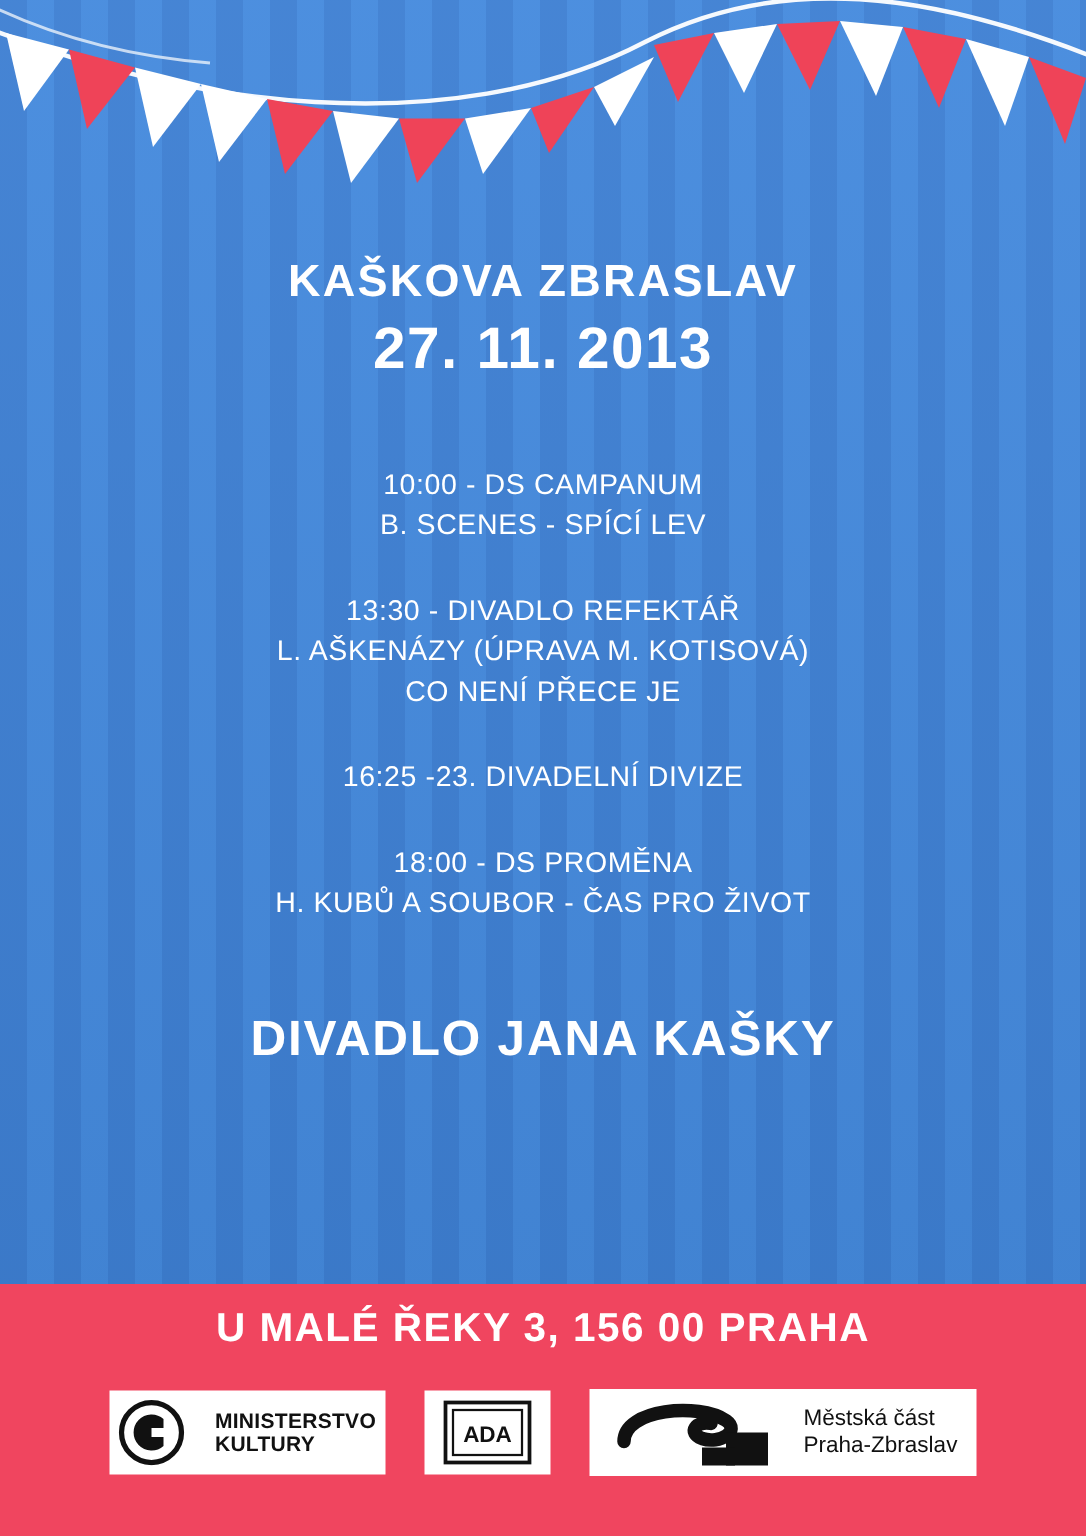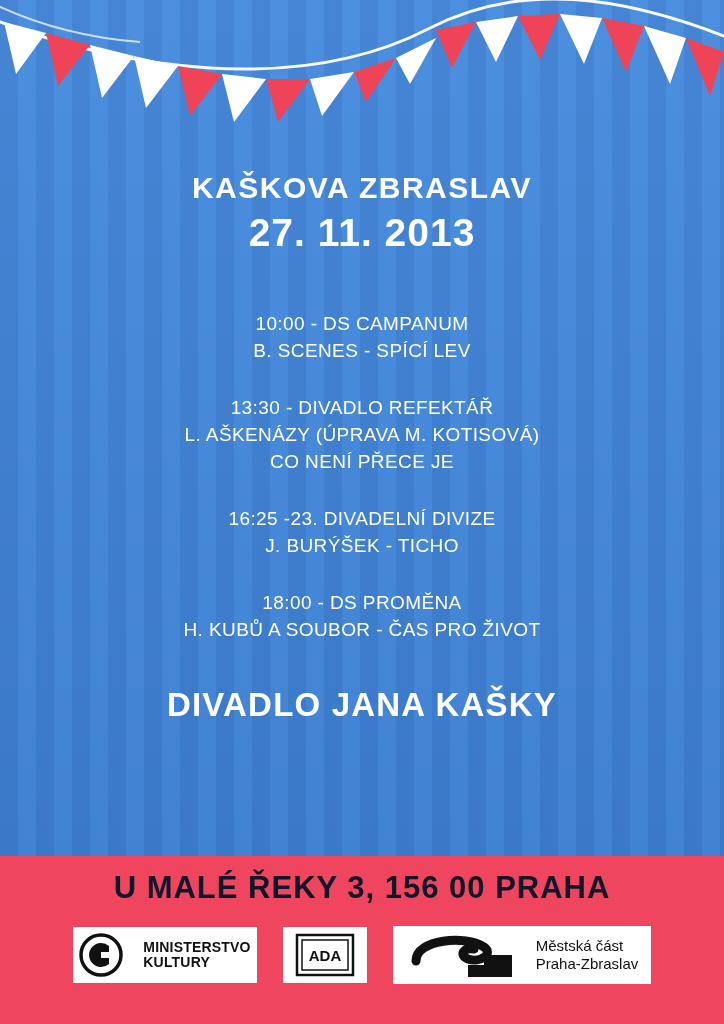--- a/index.html
+++ b/index.html
@@ -83,21 +83,21 @@
     color: #ffffff;
     font-size: 19px;
     font-weight: normal;
     letter-spacing: 0.4px;
     line-height: 1.42;
     text-align: center;
     white-space: nowrap;
   }
 
   .venue {
-    margin-top: 12px;
+    margin-top: 26px;
     color: #ffffff;
     font-size: 33px;
     font-weight: bold;
     letter-spacing: 1.2px;
     text-align: center;
   }
 
   .redbar {
     position: absolute;
     left: 0;
@@ -105,22 +105,22 @@
     width: 724px;
     height: 168px;
     background: #f0455f;
   }
   .address {
     position: absolute;
     left: 0;
     top: 14px;
     width: 100%;
     text-align: center;
-    color: #0f172a;
-    font-size: 31px;
+    color: #ffffff;
+    font-size: 27px;
     font-weight: bold;
     letter-spacing: 1px;
   }
   .logos {
     position: absolute;
     left: 0;
     top: 70px;
     width: 100%;
     display: flex;
     justify-content: center;
@@ -209,21 +209,20 @@
         <div class="line">10:00 - DS CAMPANUM</div>
         <div class="line">B. SCENES - SPÍCÍ LEV</div>
       </div>
       <div class="block">
         <div class="line">13:30 - DIVADLO REFEKTÁŘ</div>
         <div class="line">L. AŠKENÁZY (ÚPRAVA M. KOTISOVÁ)</div>
         <div class="line">CO NENÍ PŘECE JE</div>
       </div>
       <div class="block">
         <div class="line">16:25 -23. DIVADELNÍ DIVIZE</div>
-        <div class="line">J. BURÝŠEK - TICHO</div>
       </div>
       <div class="block">
         <div class="line">18:00 - DS PROMĚNA</div>
         <div class="line">H. KUBŮ A SOUBOR - ČAS PRO ŽIVOT</div>
       </div>
     </div>
 
     <div class="venue">DIVADLO JANA KAŠKY</div>
   </div>
 

